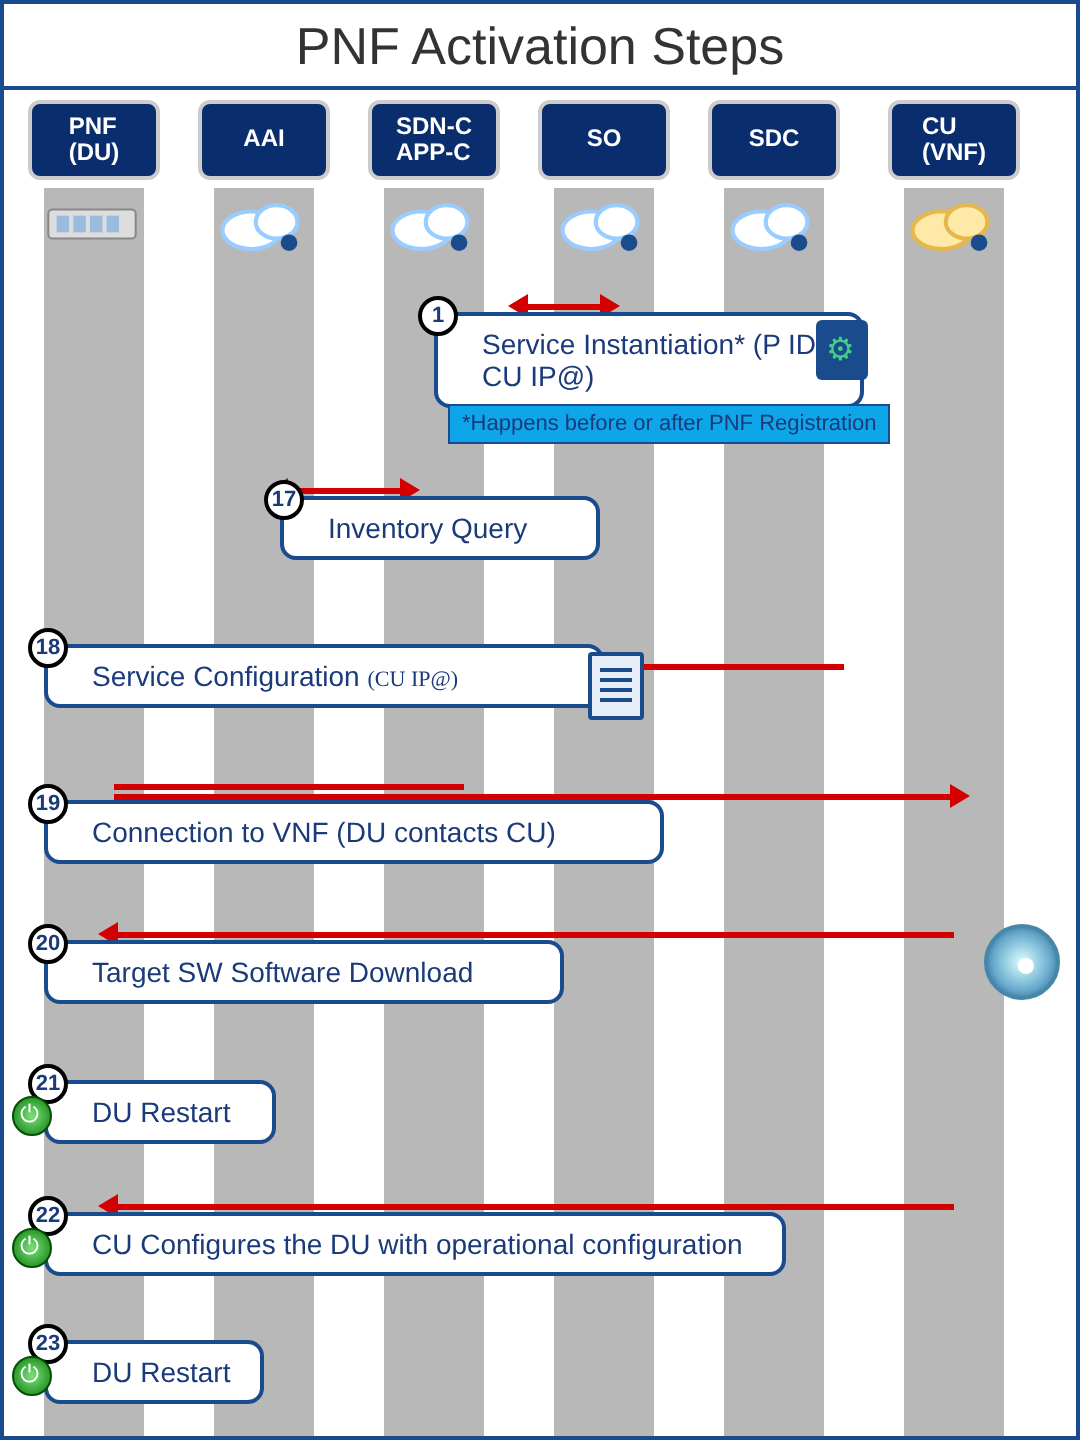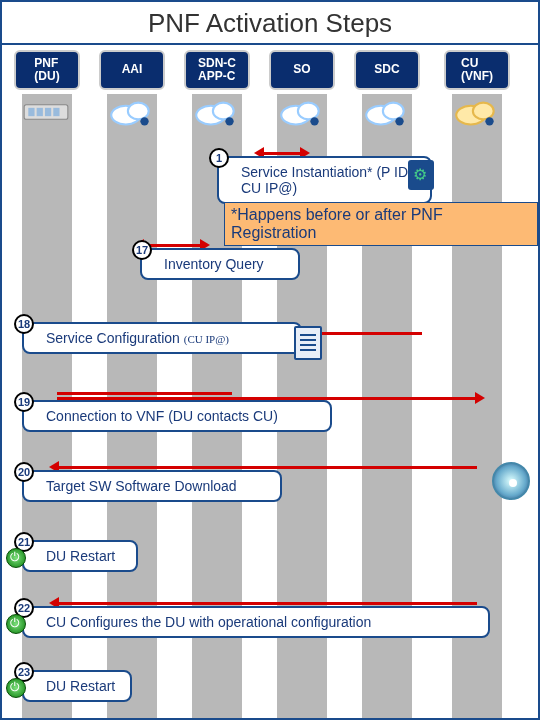--- a/index.html
+++ b/index.html
@@ -72,24 +72,24 @@
     left: -10px; top: -10px;
     width: 20px; height: 20px;
     border-radius: 50%;
     background: #fff;
     border: 2px solid #000;
     font-size: 11px; font-weight: bold;
     display: flex; align-items: center; justify-content: center;
   }
   .note {
     position: absolute;
-    background: #fdba74;
+    background: #0ea5e9;
     border: 1.5px solid #1a4b8c;
     color: #1a3a7a;
-    font-size: 16px;
+    font-size: 11px;
     padding: 3px 6px;
   }
   .arrow {
     position: absolute;
     height: 3px;
     background: #d40000;
   }
   .arrow::before, .arrow::after {
     content: "";
     position: absolute;
@@ -233,21 +233,21 @@
   <span>Target SW Software Download</span>
 </div>
 <div class="disk" style="top:460px"></div>
 
 <div class="step" style="top:538px;left:20px;width:116px">
   <div class="badge">21</div>
   <span>DU Restart</span>
 </div>
 <div class="power" style="top:546px;left:4px"></div>
 
-<div class="step" style="top:604px;left:20px;width:468px">
+<div class="step" style="top:604px;left:20px;width:371px">
   <div class="badge">22</div>
   <span>CU Configures the DU with operational configuration</span>
 </div>
 <div class="power" style="top:612px;left:4px"></div>
 
 <div class="step" style="top:668px;left:20px;width:110px">
   <div class="badge">23</div>
   <span>DU Restart</span>
 </div>
 <div class="power" style="top:676px;left:4px"></div>

